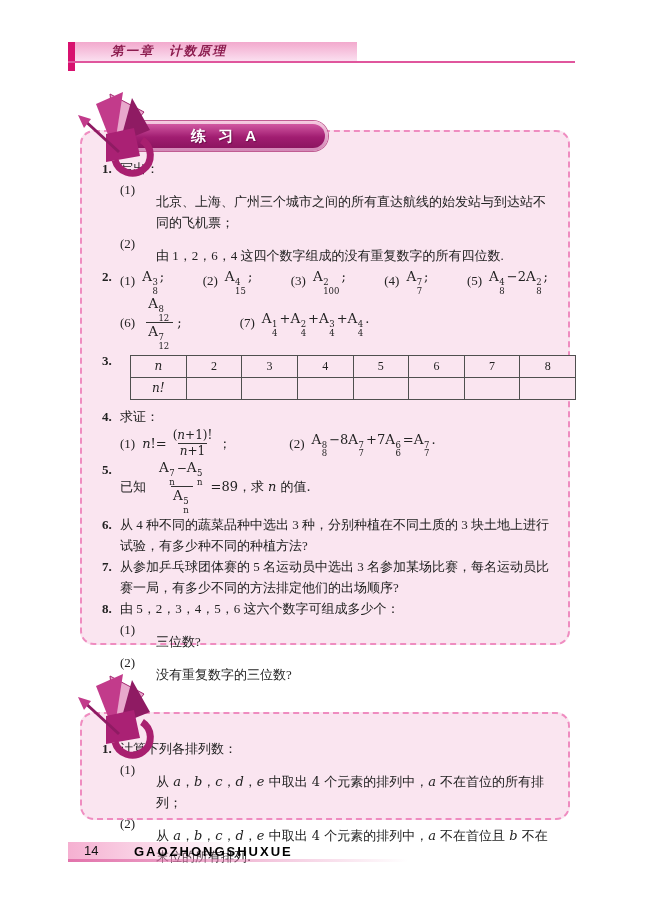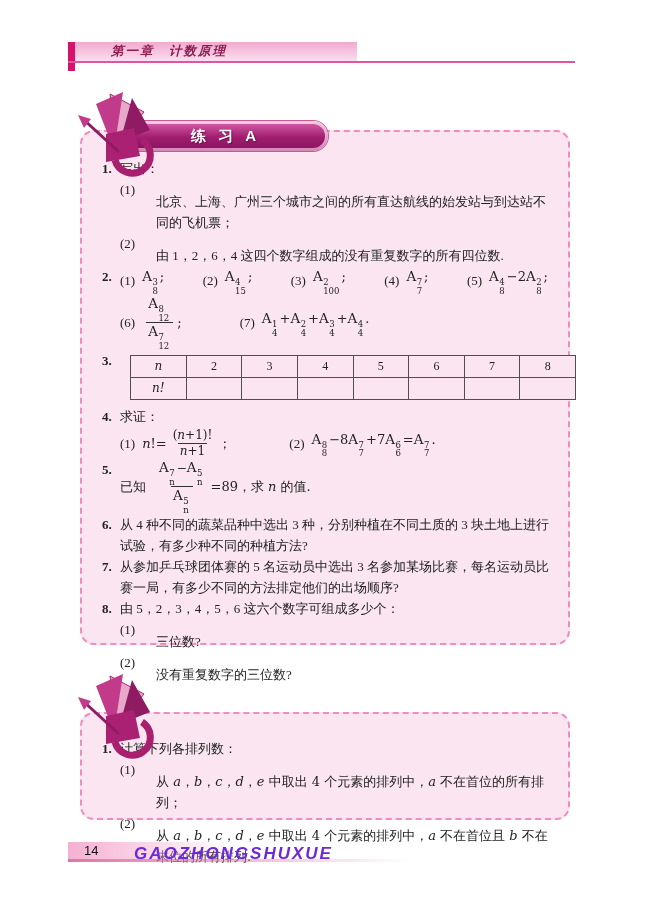--- a/index.html
+++ b/index.html
@@ -58,22 +58,22 @@
           background:#fae5f0;}
   .ftable td{border:1px solid #4f4f4f;height:20px;text-align:center;font-size:12px;padding:0;}
   .ftable tr td:first-child{font-style:italic;font-family:"DejaVu Serif",serif;}
   
   .foot-strip{position:absolute;left:68px;top:842px;width:300px;height:17px;
               background:linear-gradient(90deg,#f5b0d1 0%,rgba(255,255,255,0) 55%);}
   .foot-line{position:absolute;left:68px;top:859px;width:370px;height:3px;
              background:linear-gradient(90deg,#e273ab 0%,rgba(231,148,185,0) 92%);}
   .foot-num{position:absolute;left:84px;top:843px;font-size:13px;color:#111;
             font-family:"Liberation Sans",sans-serif;}
-  .foot-mark{position:absolute;left:134px;top:844px;font-size:17px;font-weight:bold;
-             letter-spacing:2px;color:#6d28d9;font-family:"Liberation Sans",sans-serif;font-style:italic;}
+  .foot-mark{position:absolute;left:134px;top:844px;font-size:13px;font-weight:bold;
+             letter-spacing:2px;color:#000000;font-family:"Liberation Sans",sans-serif;}
 </style>
 </head>
 <body>
 
 <div class="page">
 
   <div class="chap-accent"></div>
   <div class="chap-box">
     <span>第一章　计数原理</span>
   </div>

